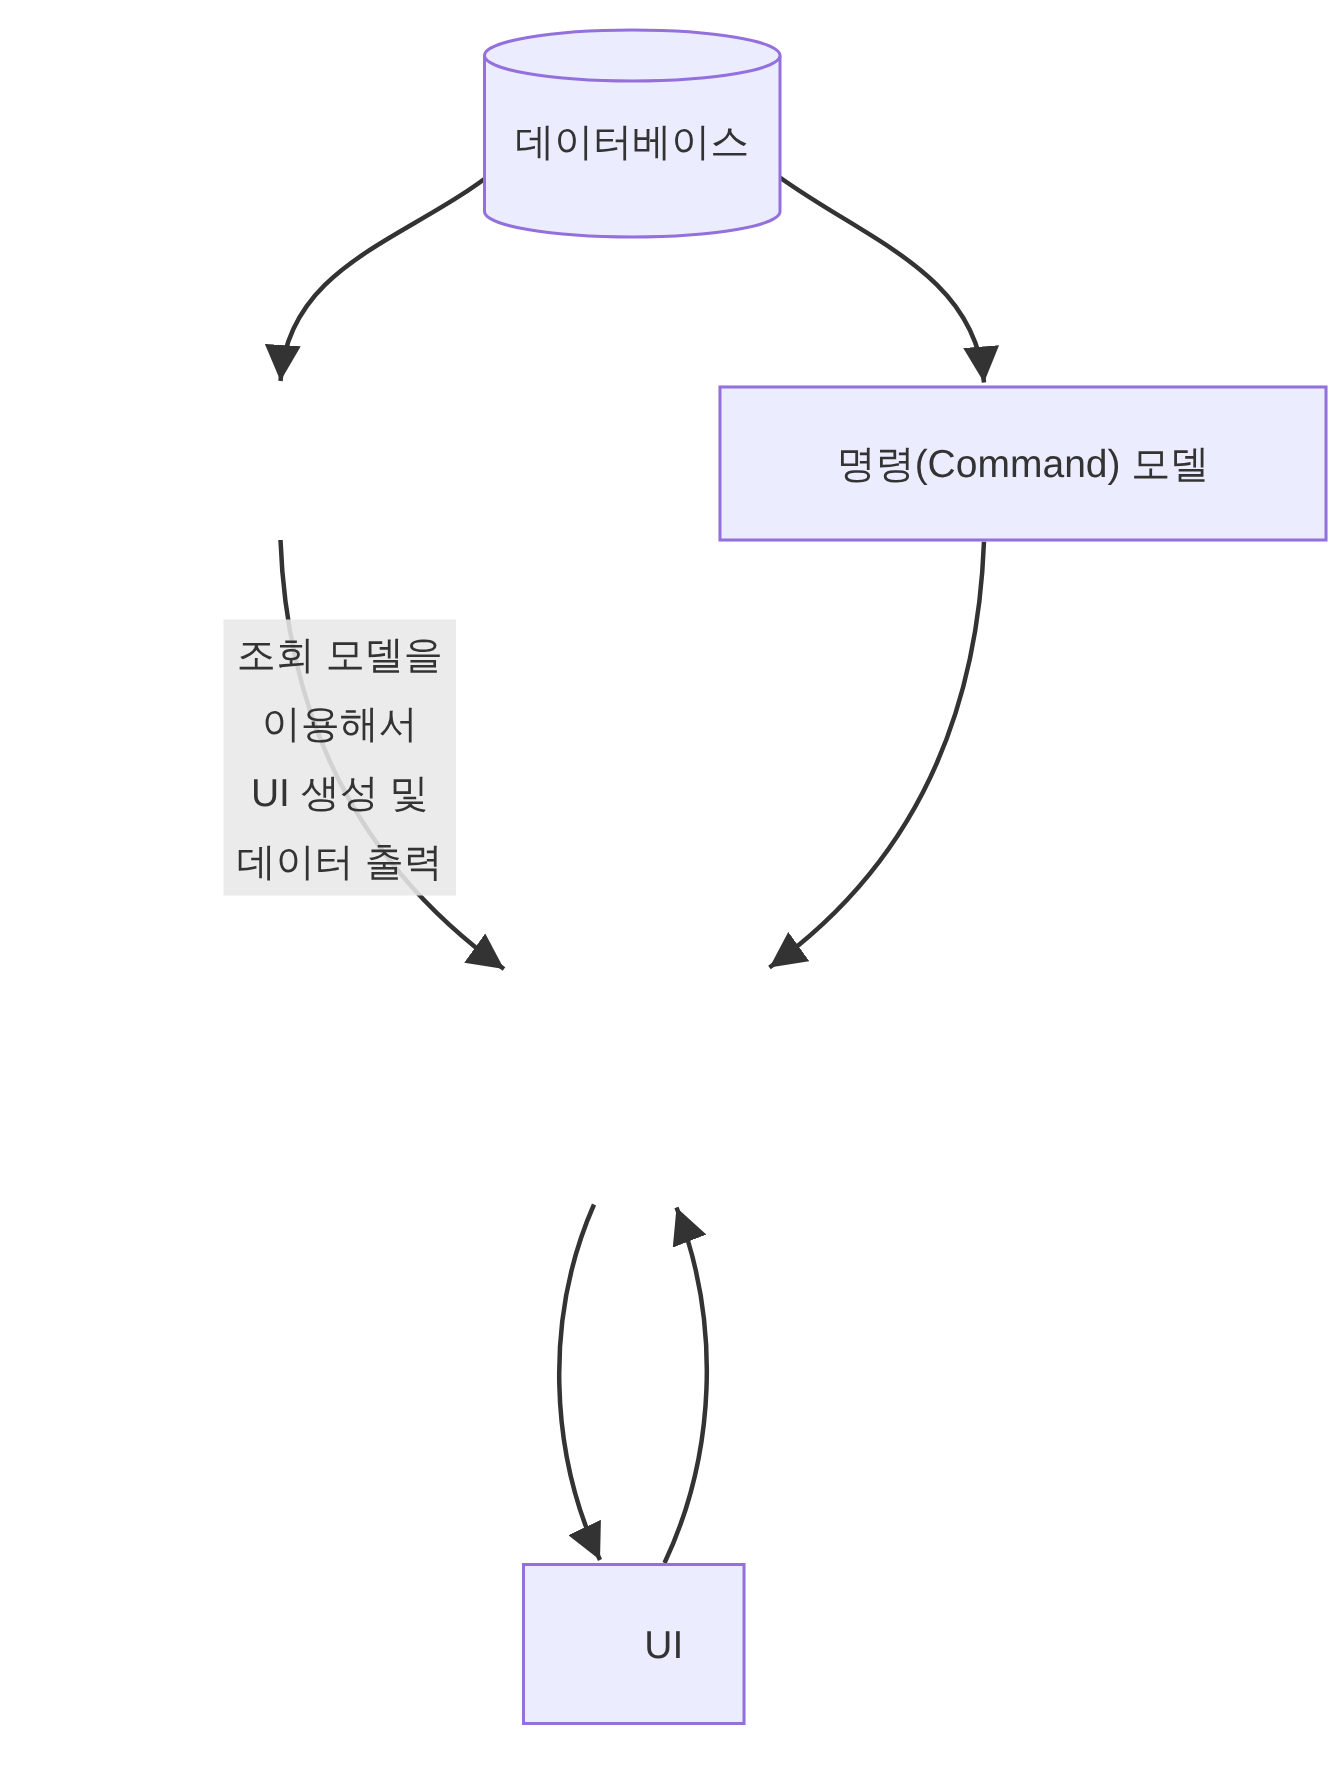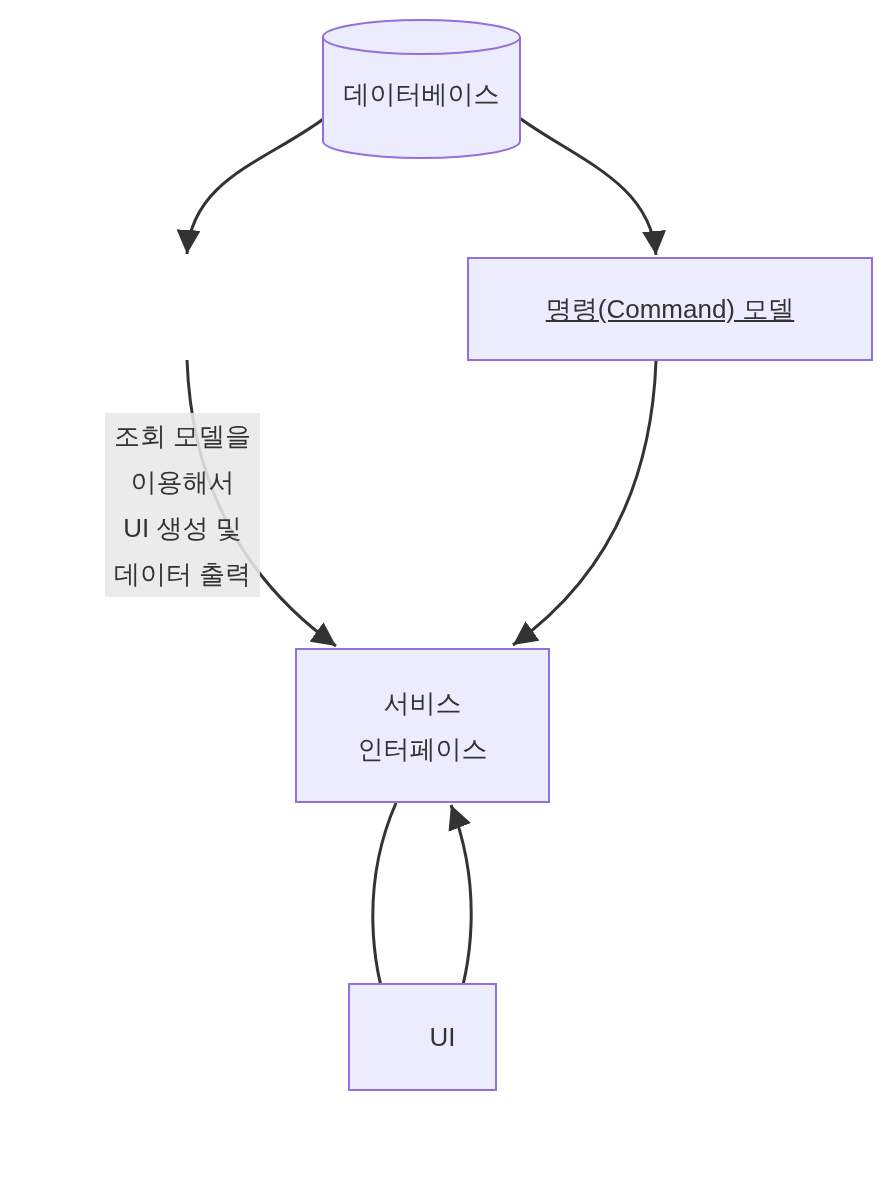--- a/index.html
+++ b/index.html
@@ -49,27 +49,28 @@
   .rect-node {
     background: var(--node-fill, #ECECFF);
     border: 2px solid var(--node-border, #9370DB);
   }
   .cyl-label {
     background: transparent;
     border: none;
   }
   .edge-label {
     background: rgba(232, 232, 232, 0.88);
+    margin-left: 44px;
   }
   
   .node-database-label { left: 323px; top: 50px;  width: 197px; height: 88px; }
   .node-query          { left: 16px;  top: 256px; width: 346px; height: 104px; }
-  .node-command        { left: 467px; top: 257px; width: 406px; height: 104px; text-decoration: underline; }
+  .node-command        { left: 479px; top: 257px; width: 406px; height: 104px; }
   .node-service        { left: 295px; top: 648px; width: 255px; height: 155px; }
-  .node-ui             { left: 348px; top: 983px; width: 149px; height: 108px; padding-left: 40px; }
+  .node-ui             { left: 348px; top: 1042px; width: 149px; height: 108px; padding-left: 40px; }
   .label-query-service { left: 105px; top: 413px; width: 155px; height: 184px; }
   .label-ui-service    { left: 393px; top: 853px; width: 190px; height: 140px; }
 </style>
 </head>
 <body>
 
 <div class="canvas">
 
   <svg class="edge-layer" viewBox="0 0 888 1184" aria-hidden="true">
     <defs>
@@ -93,24 +94,20 @@
 
   <div class="node cyl-label node-database-label">
     <span>데이터베이스</span>
   </div>
 
 
   <div class="node rect-node node-command">
     <span>명령(Command) 모델</span>
   </div>
 
-  <div class="node rect-node node-service">
-    <span>서비스
-인터페이스</span>
-  </div>
 
   <div class="node rect-node node-ui">
     <span>UI</span>
   </div>
 
   <div class="edge-label label-query-service">
     <span>조회 모델을
 이용해서
 UI 생성 및
 데이터 출력</span>

